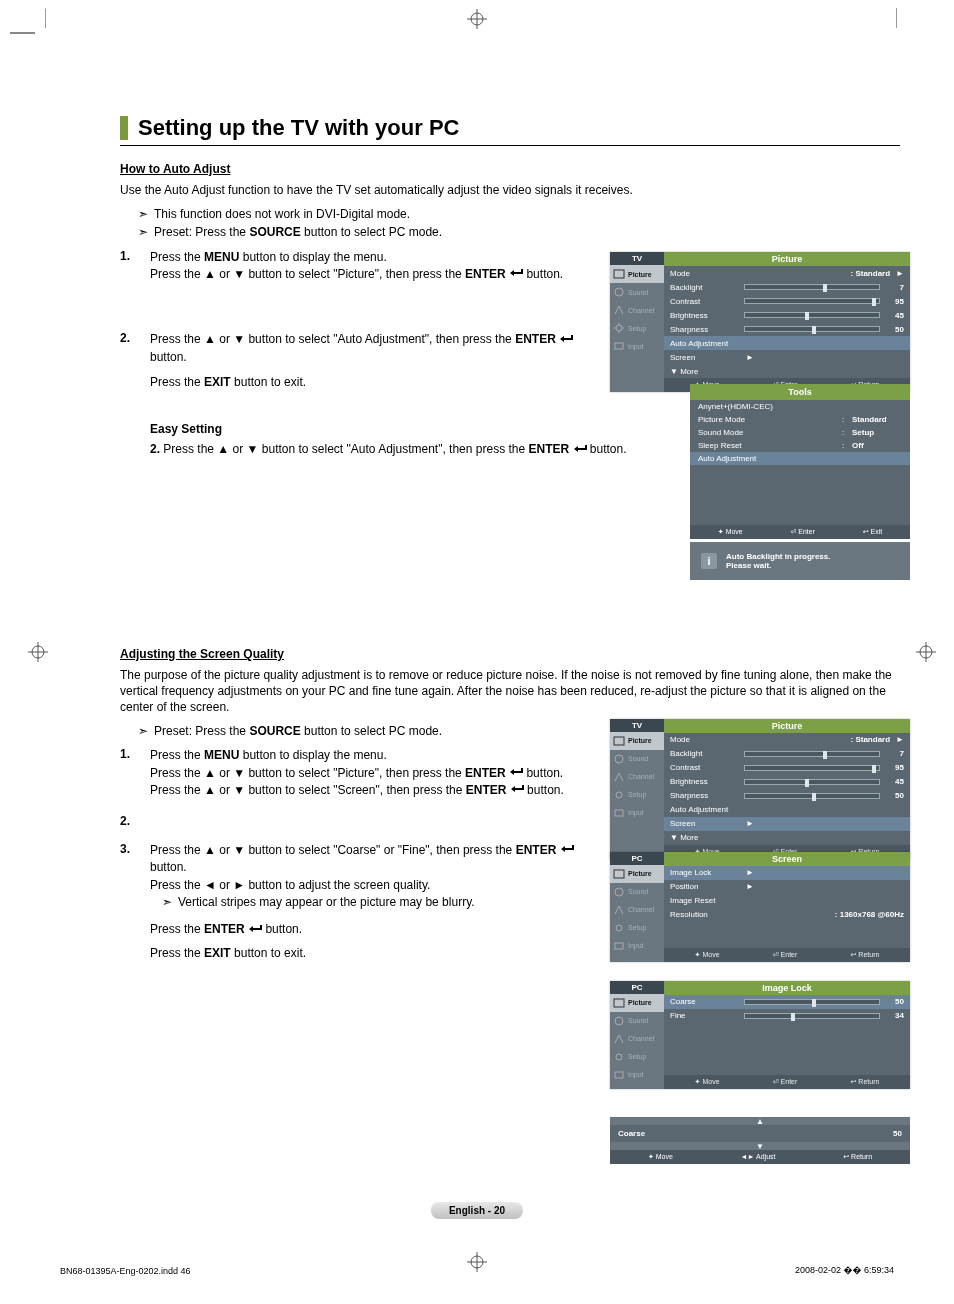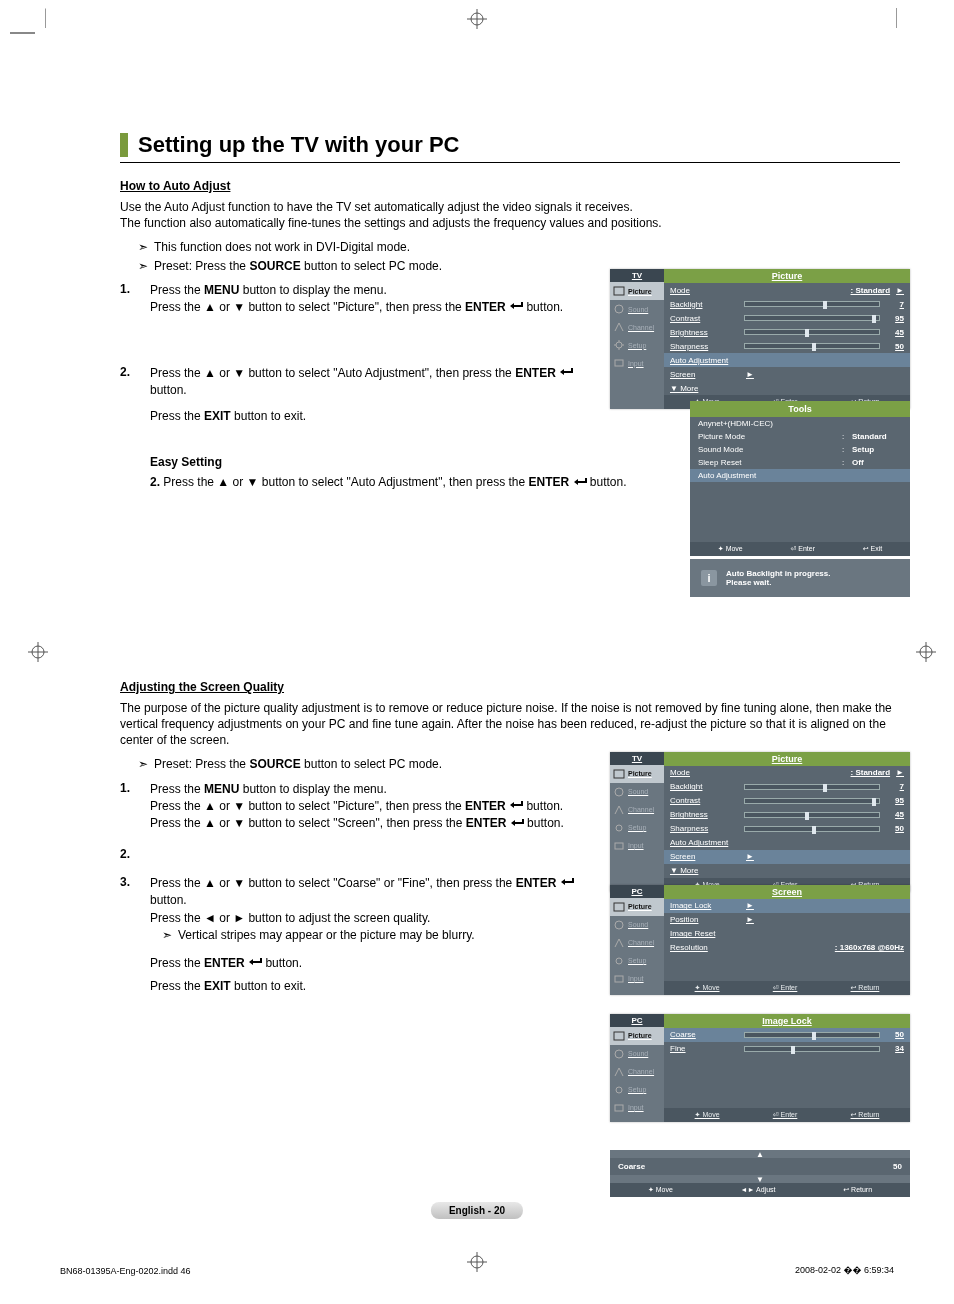--- a/index.html
+++ b/index.html
@@ -8,39 +8,39 @@
   .reg { position:absolute; font-size:14px; }
   .reg-tl { top:8px; left:45px; border-left:1px solid #999; border-top:1px solid #fff; height:20px; width:1px; }
   .reg-tr { top:8px; right:57px; border-left:1px solid #999; height:20px; width:1px; }
   .crop-tl { position:absolute; top:32px; left:10px; width:25px; height:2px; background:#888; }
   .crosshair { position:absolute; width:20px; height:20px; }
   .crosshair svg { width:100%; height:100%; }
   .ch-top { top:9px; left:50%; transform:translateX(-50%); }
   .ch-left { top:50%; left:28px; transform:translateY(-50%); }
   .ch-right { top:50%; right:18px; transform:translateY(-50%); }
   .ch-bot { bottom:32px; left:50%; transform:translateX(-50%); }
-  .content { position:absolute; top:132px; left:120px; width:790px; }
+  .content { position:absolute; top:115px; left:120px; width:790px; }
   .title-bar { display:flex; align-items:center; border-bottom:1px solid #000; padding-bottom:4px; width:780px; }
   .title-accent { width:8px; height:24px; background:#7a9a3d; margin-right:10px; }
   .title-text { font-size:22px; font-weight:bold; }
   .sec { margin-top:16px; width:780px; position:relative; }
   .sec-head { font-size:12px; font-weight:bold; text-decoration:underline; margin-bottom:6px; }
   .para { font-size:12px; line-height:1.35; margin-bottom:8px; }
   .arrow-list { margin-left:18px; margin-bottom:8px; }
   .arrow-item { display:flex; font-size:12px; margin-bottom:2px; line-height:1.35; }
   .arrow-item .sym { width:16px; flex-shrink:0; }
   .num-list { margin-left:0; }
   .num-item { display:flex; margin-bottom:14px; }
   .num-item .n { width:30px; font-weight:bold; font-size:12px; flex-shrink:0; }
   .num-item .t { font-size:12px; line-height:1.45; flex:0 0 440px; }
   .easy-head { font-weight:bold; font-size:12px; margin-left:30px; margin-top:30px; }
   .easy-step { margin-left:30px; font-size:12px; margin-top:6px; }
   .easy-step .sn { font-weight:bold; }
   .osd { position:absolute; background:#5a6670; color:#fff; font-size:8px; width:300px; box-shadow:0 0 2px rgba(0,0,0,.3); }
-  .osd .top { display:flex;text-decoration:underline; }
+  .osd .top { display:flex; }
   .osd .sidecol { width:54px; background:#6a7680; }
   .osd .sidecell { display:flex; align-items:center; height:18px; padding-left:3px; font-size:7px; color:#a8b0b8; }
   .osd .sidecell.on { color:#111; background:#c0c8ce; font-weight:bold; }
   .osd .sidecell .ic { width:12px; height:12px; margin-right:3px; }
   .osd .main { flex:1; display:flex; flex-direction:column; }
   .osd .header { background:#7ba046; color:#fff; text-align:center; font-weight:bold; padding:2px; font-size:9px; }
   .osd .topbadge { background:#3a4650; color:#fff; text-align:center; font-weight:bold; font-size:8px; padding:2px; }
   .osd .row { display:flex; align-items:center; height:14px; padding:0 6px; }
   .osd .row.sel { background:#6a839a; }
   .osd .row .lbl { width:70px; }
@@ -107,21 +107,20 @@
 
     <div class="title-bar">
       <div class="title-accent"></div>
       <div class="title-text">Setting up the TV with your PC</div>
     </div>
 
     <div class="sec">
       <div class="sec-head">How to Auto Adjust</div>
       <div class="para">
         <span>Use the Auto Adjust function to have the TV set automatically adjust the video signals it receives.</span><br>
-        <span>The function also automatically fine-tunes the settings and adjusts the frequency values and positions.</span>
       </div>
       <div class="arrow-list">
         <div class="arrow-item">
             <span class="sym">➣</span>
             <span>This function does not work in DVI-Digital mode.</span>
           </div>
         <div class="arrow-item">
             <span class="sym">➣</span>
             <span><span>Preset: Press the </span><b>SOURCE</b><span> button to select PC mode.</span></span>
           </div>

